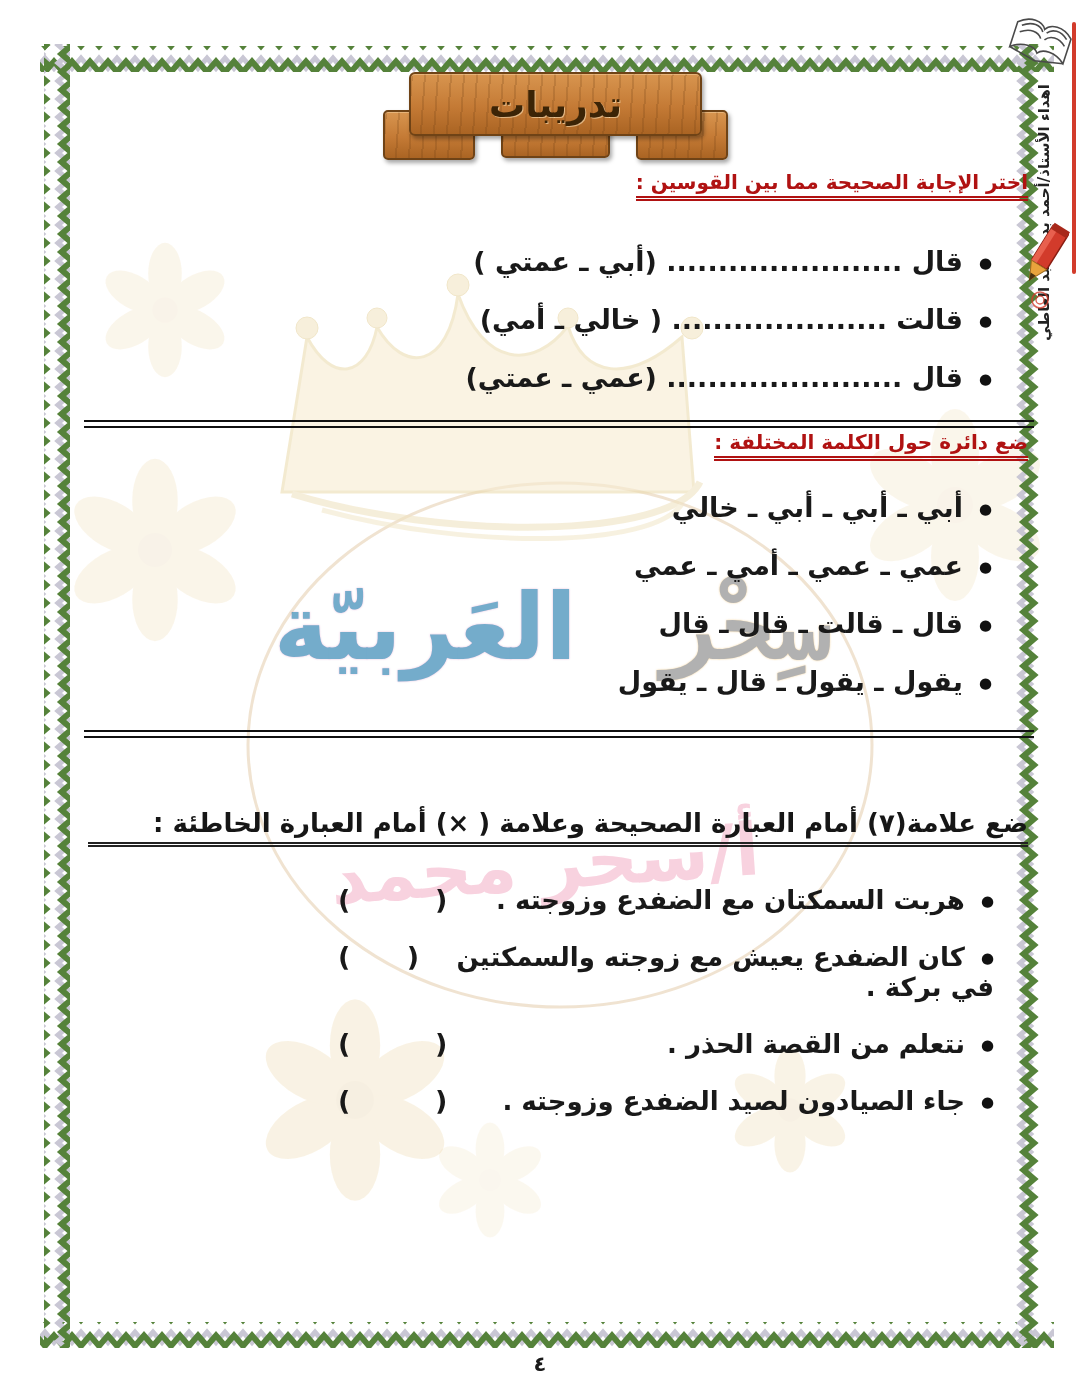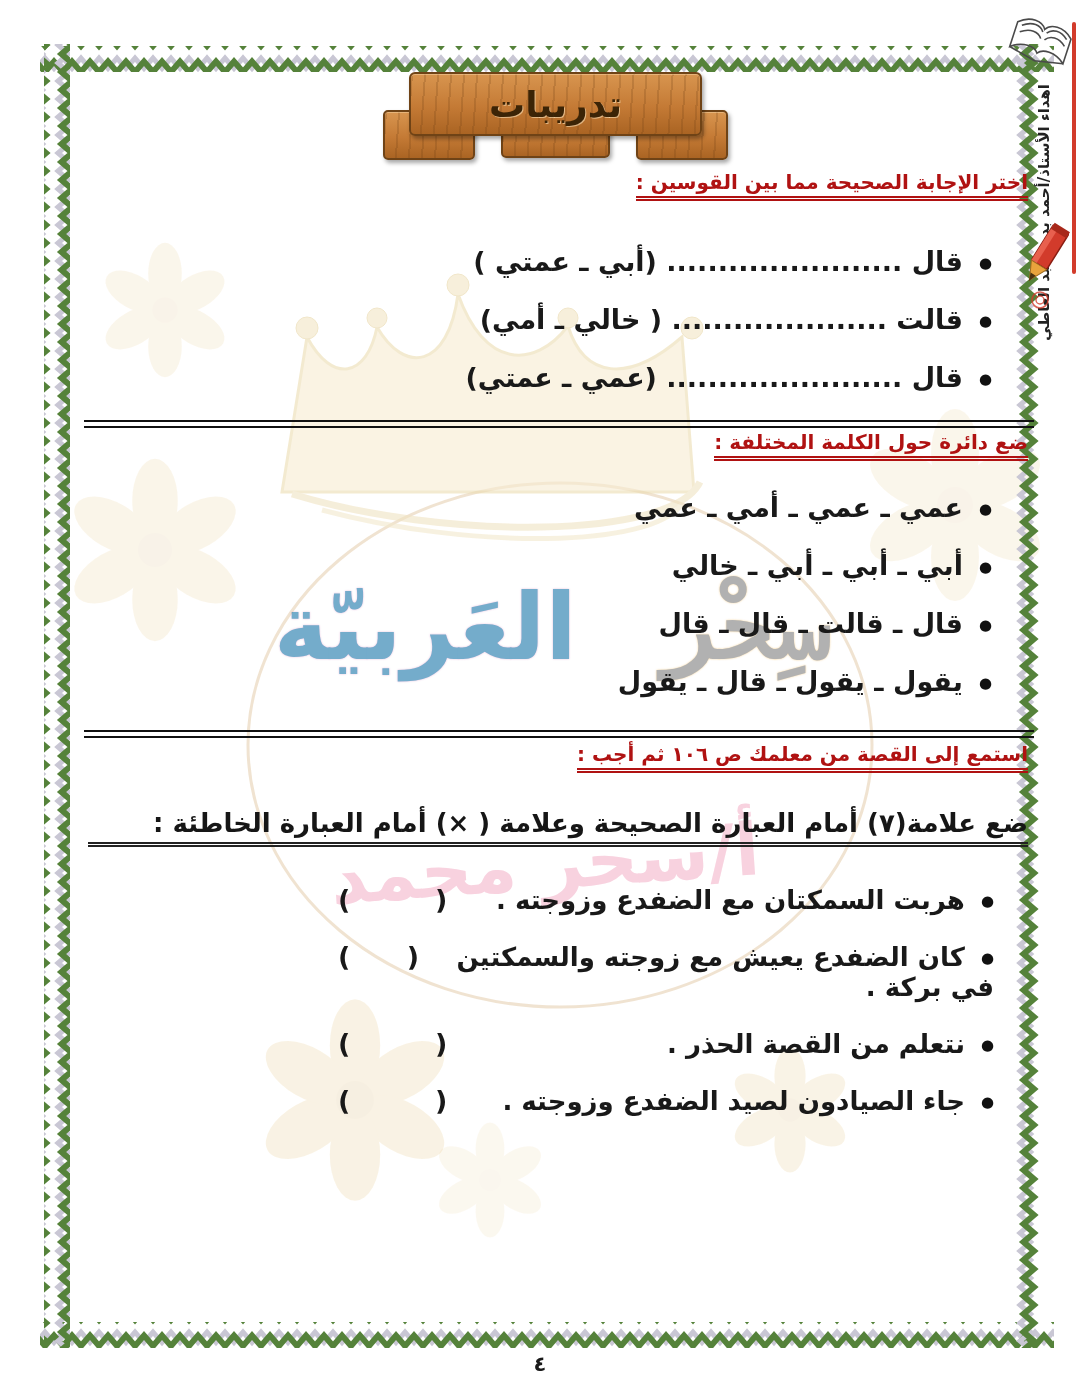--- a/index.html
+++ b/index.html
@@ -153,29 +153,28 @@
   <div class="list list1">
     <div class="item bullet"><span>قال ....................... (أبي ـ عمتي )</span></div>
     <div class="item bullet"><span>قالت ..................... ( خالي ـ أمي)</span></div>
     <div class="item bullet"><span>قال ....................... (عمي ـ عمتي)</span></div>
   </div>
 
   <div class="sep sep1"></div>
 
   <div class="h-red h2">ضع دائرة حول الكلمة المختلفة :</div>
   <div class="list list2">
+    <div class="item bullet"><span>أبي ـ أبي ـ أبي ـ خالي</span></div>
     <div class="item bullet"><span>عمي ـ عمي ـ أمي ـ عمي</span></div>
-    <div class="item bullet"><span>أبي ـ أبي ـ أبي ـ خالي</span></div>
     <div class="item bullet"><span>قال ـ قالت ـ قال ـ قال</span></div>
     <div class="item bullet"><span>يقول ـ يقول ـ قال ـ يقول</span></div>
   </div>
 
   <div class="sep sep2"></div>
 
-  <div class="h-red h3">استمع إلى القصة من معلمك ص ١٠٦ ثم أجب :</div>
   <div class="h-black">ضع علامة(٧) أمام العبارة الصحيحة وعلامة ( ×) أمام العبارة الخاطئة :</div>
   <div class="list3" style="position:absolute;">
     <div class="row">
       <span class="bullet">هربت السمكتان مع الضفدع وزوجته .</span>
       <span class="answer">(         )</span>
     </div>
     <div class="row">
       <span class="bullet">كان الضفدع يعيش مع زوجته والسمكتين في بركة .</span>
       <span class="answer">(      )</span>
     </div>

